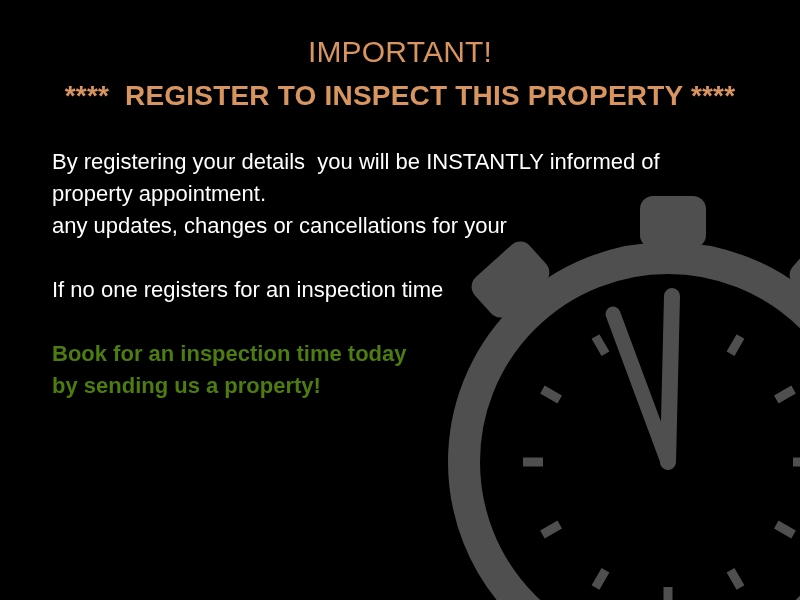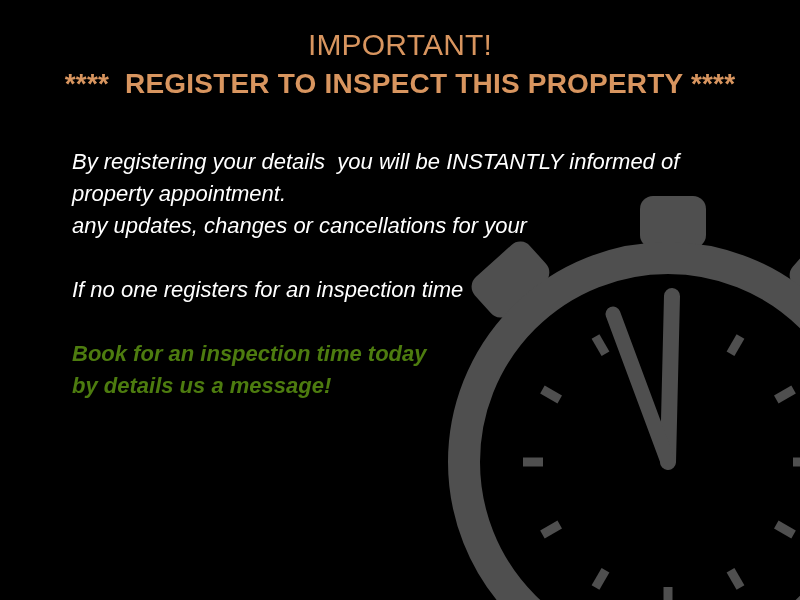--- a/index.html
+++ b/index.html
@@ -38,47 +38,47 @@
     left: 0;
     top: 0;
     width: 800px;
     height: 600px;
     z-index: 2;
   }
 
   .title-block {
     position: absolute;
     left: 0;
-    top: 26px;
+    top: 33px;
     width: 800px;
     text-align: center;
   }
   .title-line1 {
     color: #d8955f;
     font-size: 30px;
     font-weight: 400;
     line-height: 38px;
     letter-spacing: 0.2px;
     white-space: pre;
   }
   .title-line2 {
     color: #d8955f;
     font-size: 28px;
     font-weight: 700;
     line-height: 40px;
     letter-spacing: 0.2px;
     white-space: pre;
+    margin-top: 5px;
   }
 
   .body-block {
     position: absolute;
-    left: 72px;
+    left: 52px;
     top: 146px;
     width: 660px;
-    font-style: italic;
   }
   .para {
     margin: 0;
     padding: 0;
   }
   .line {
     color: #ffffff;
     font-size: 22px;
     font-weight: 400;
     line-height: 32px;
@@ -157,18 +157,18 @@
       <div class="gap"></div>
 
       <div class="para">
         <div class="line">If no one registers for an inspection time</div>
       </div>
 
       <div class="gap"></div>
 
       <div class="para">
         <div class="line accent">Book for an inspection time today</div>
-        <div class="line accent">by details us a message!</div>
+        <div class="line accent">by sending us a property!</div>
       </div>
 
     </div>
   </div>
 </div>
 
 </body></html>

